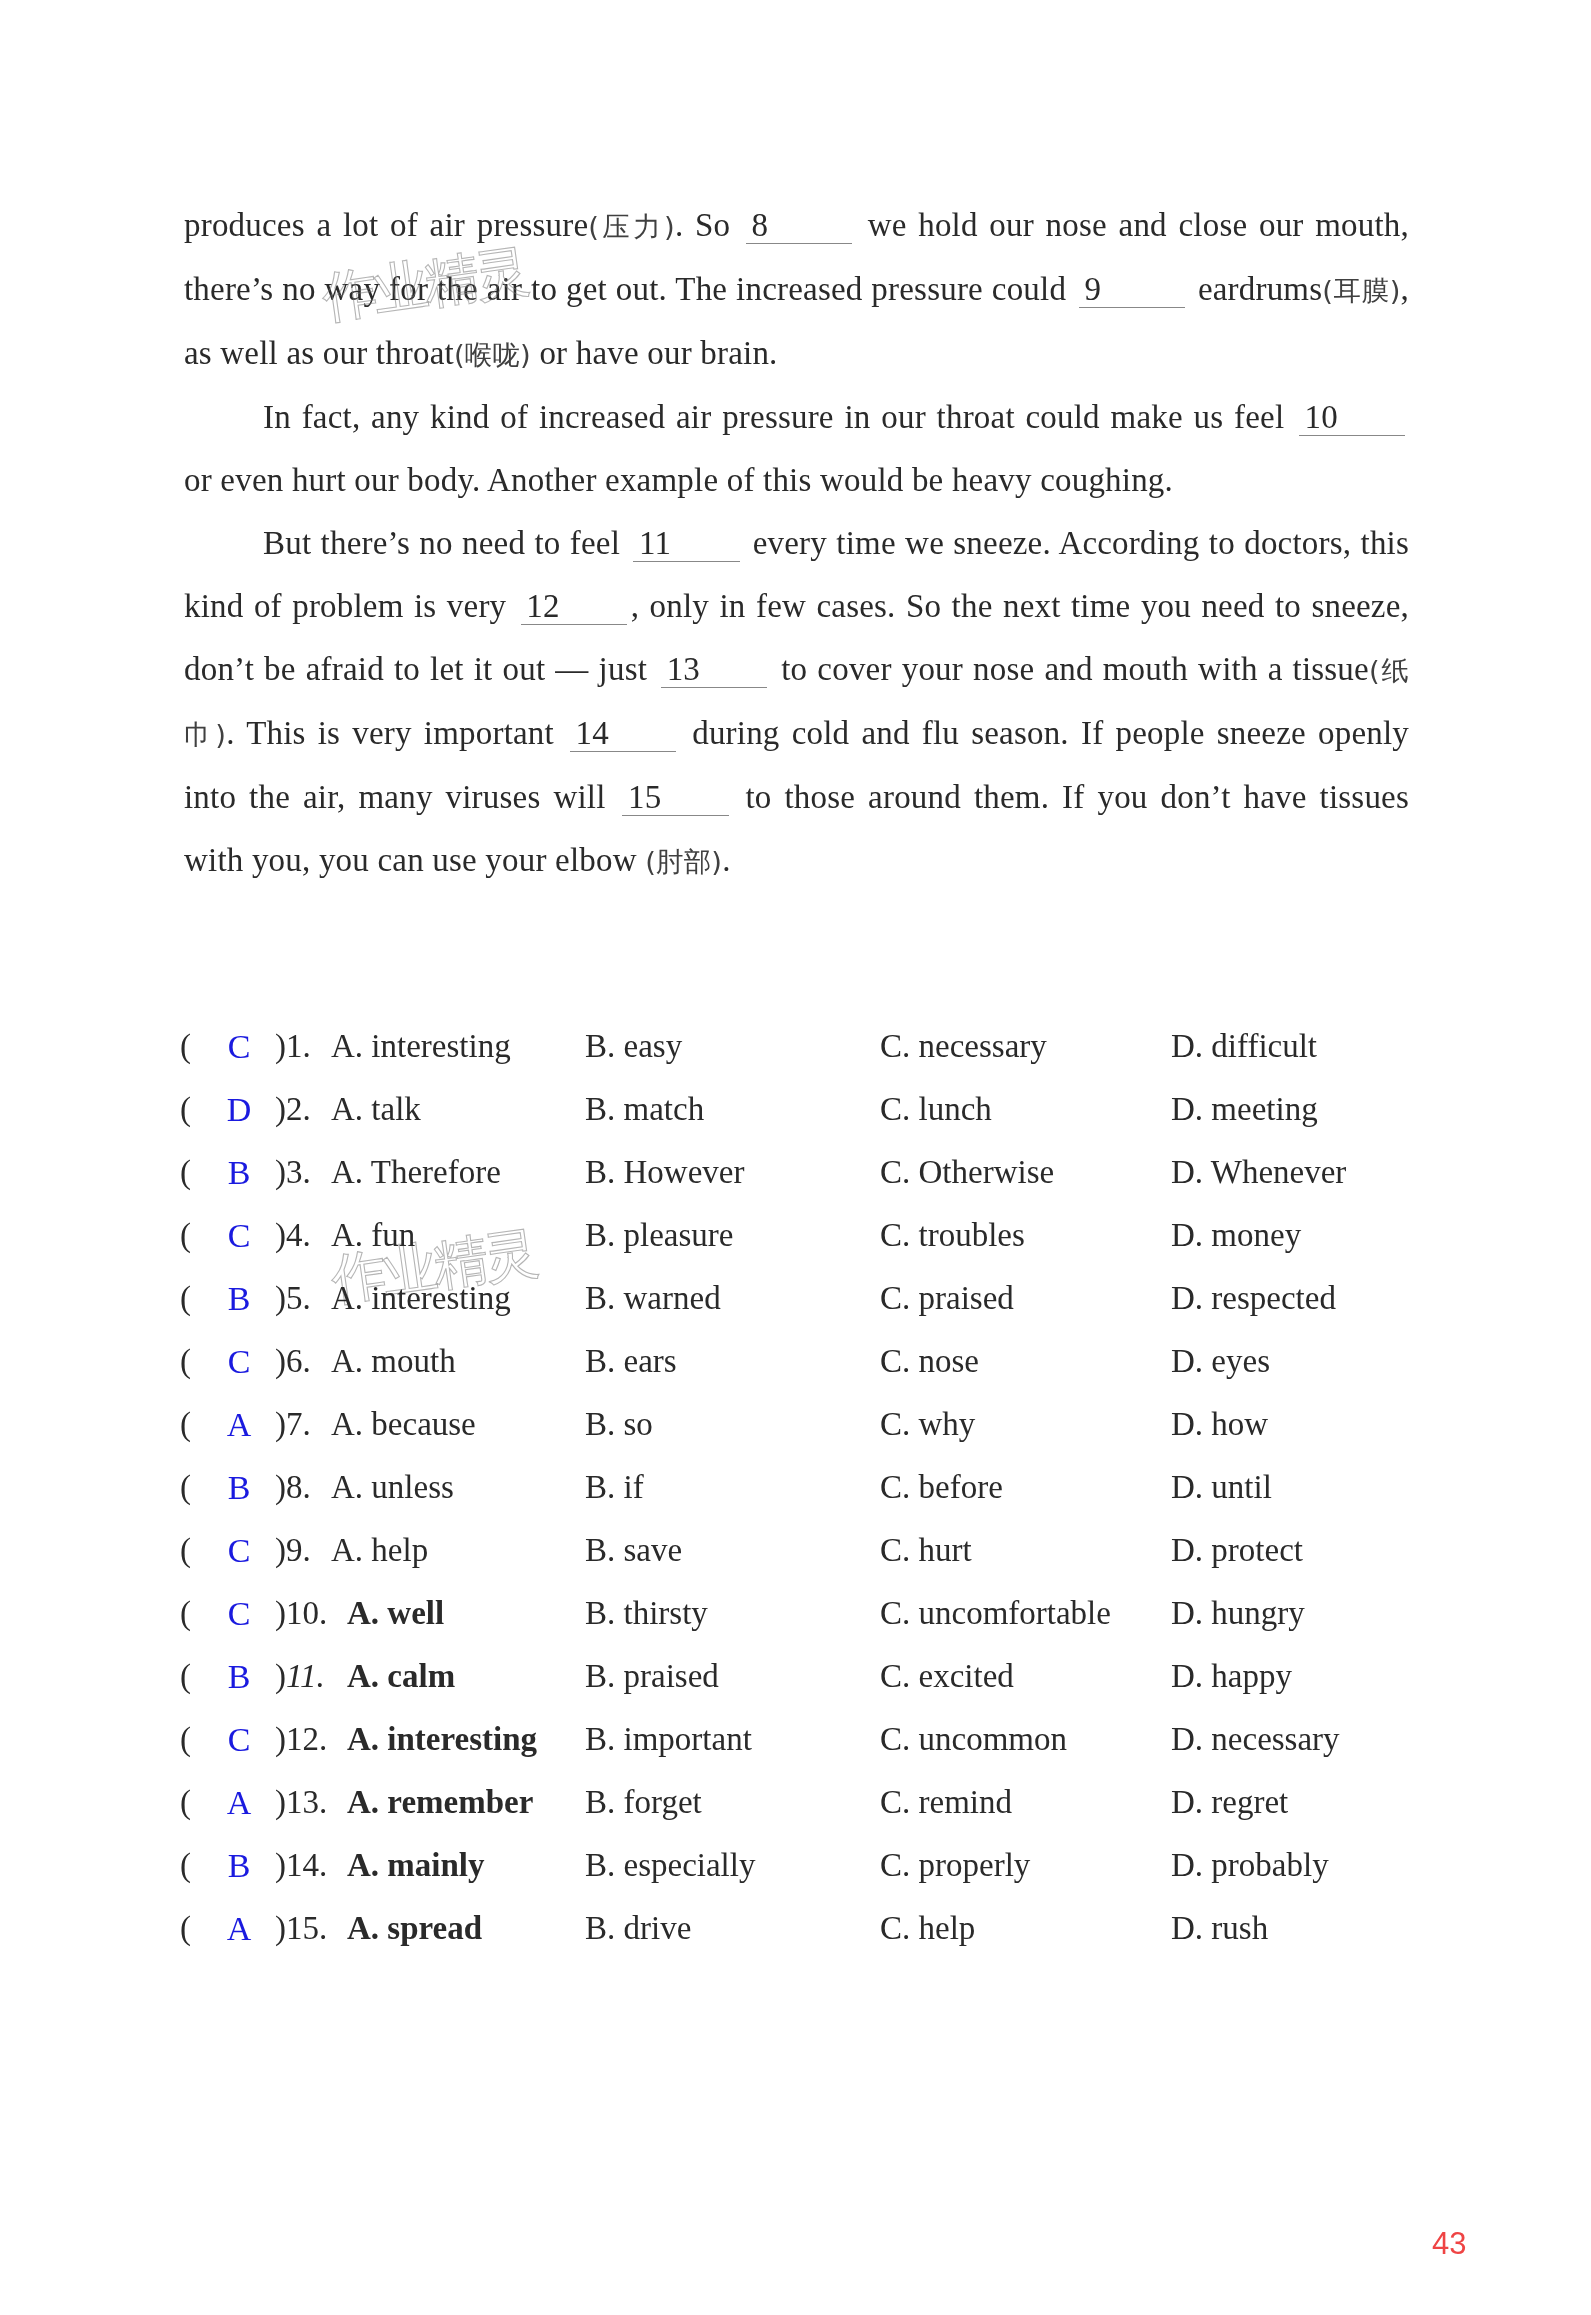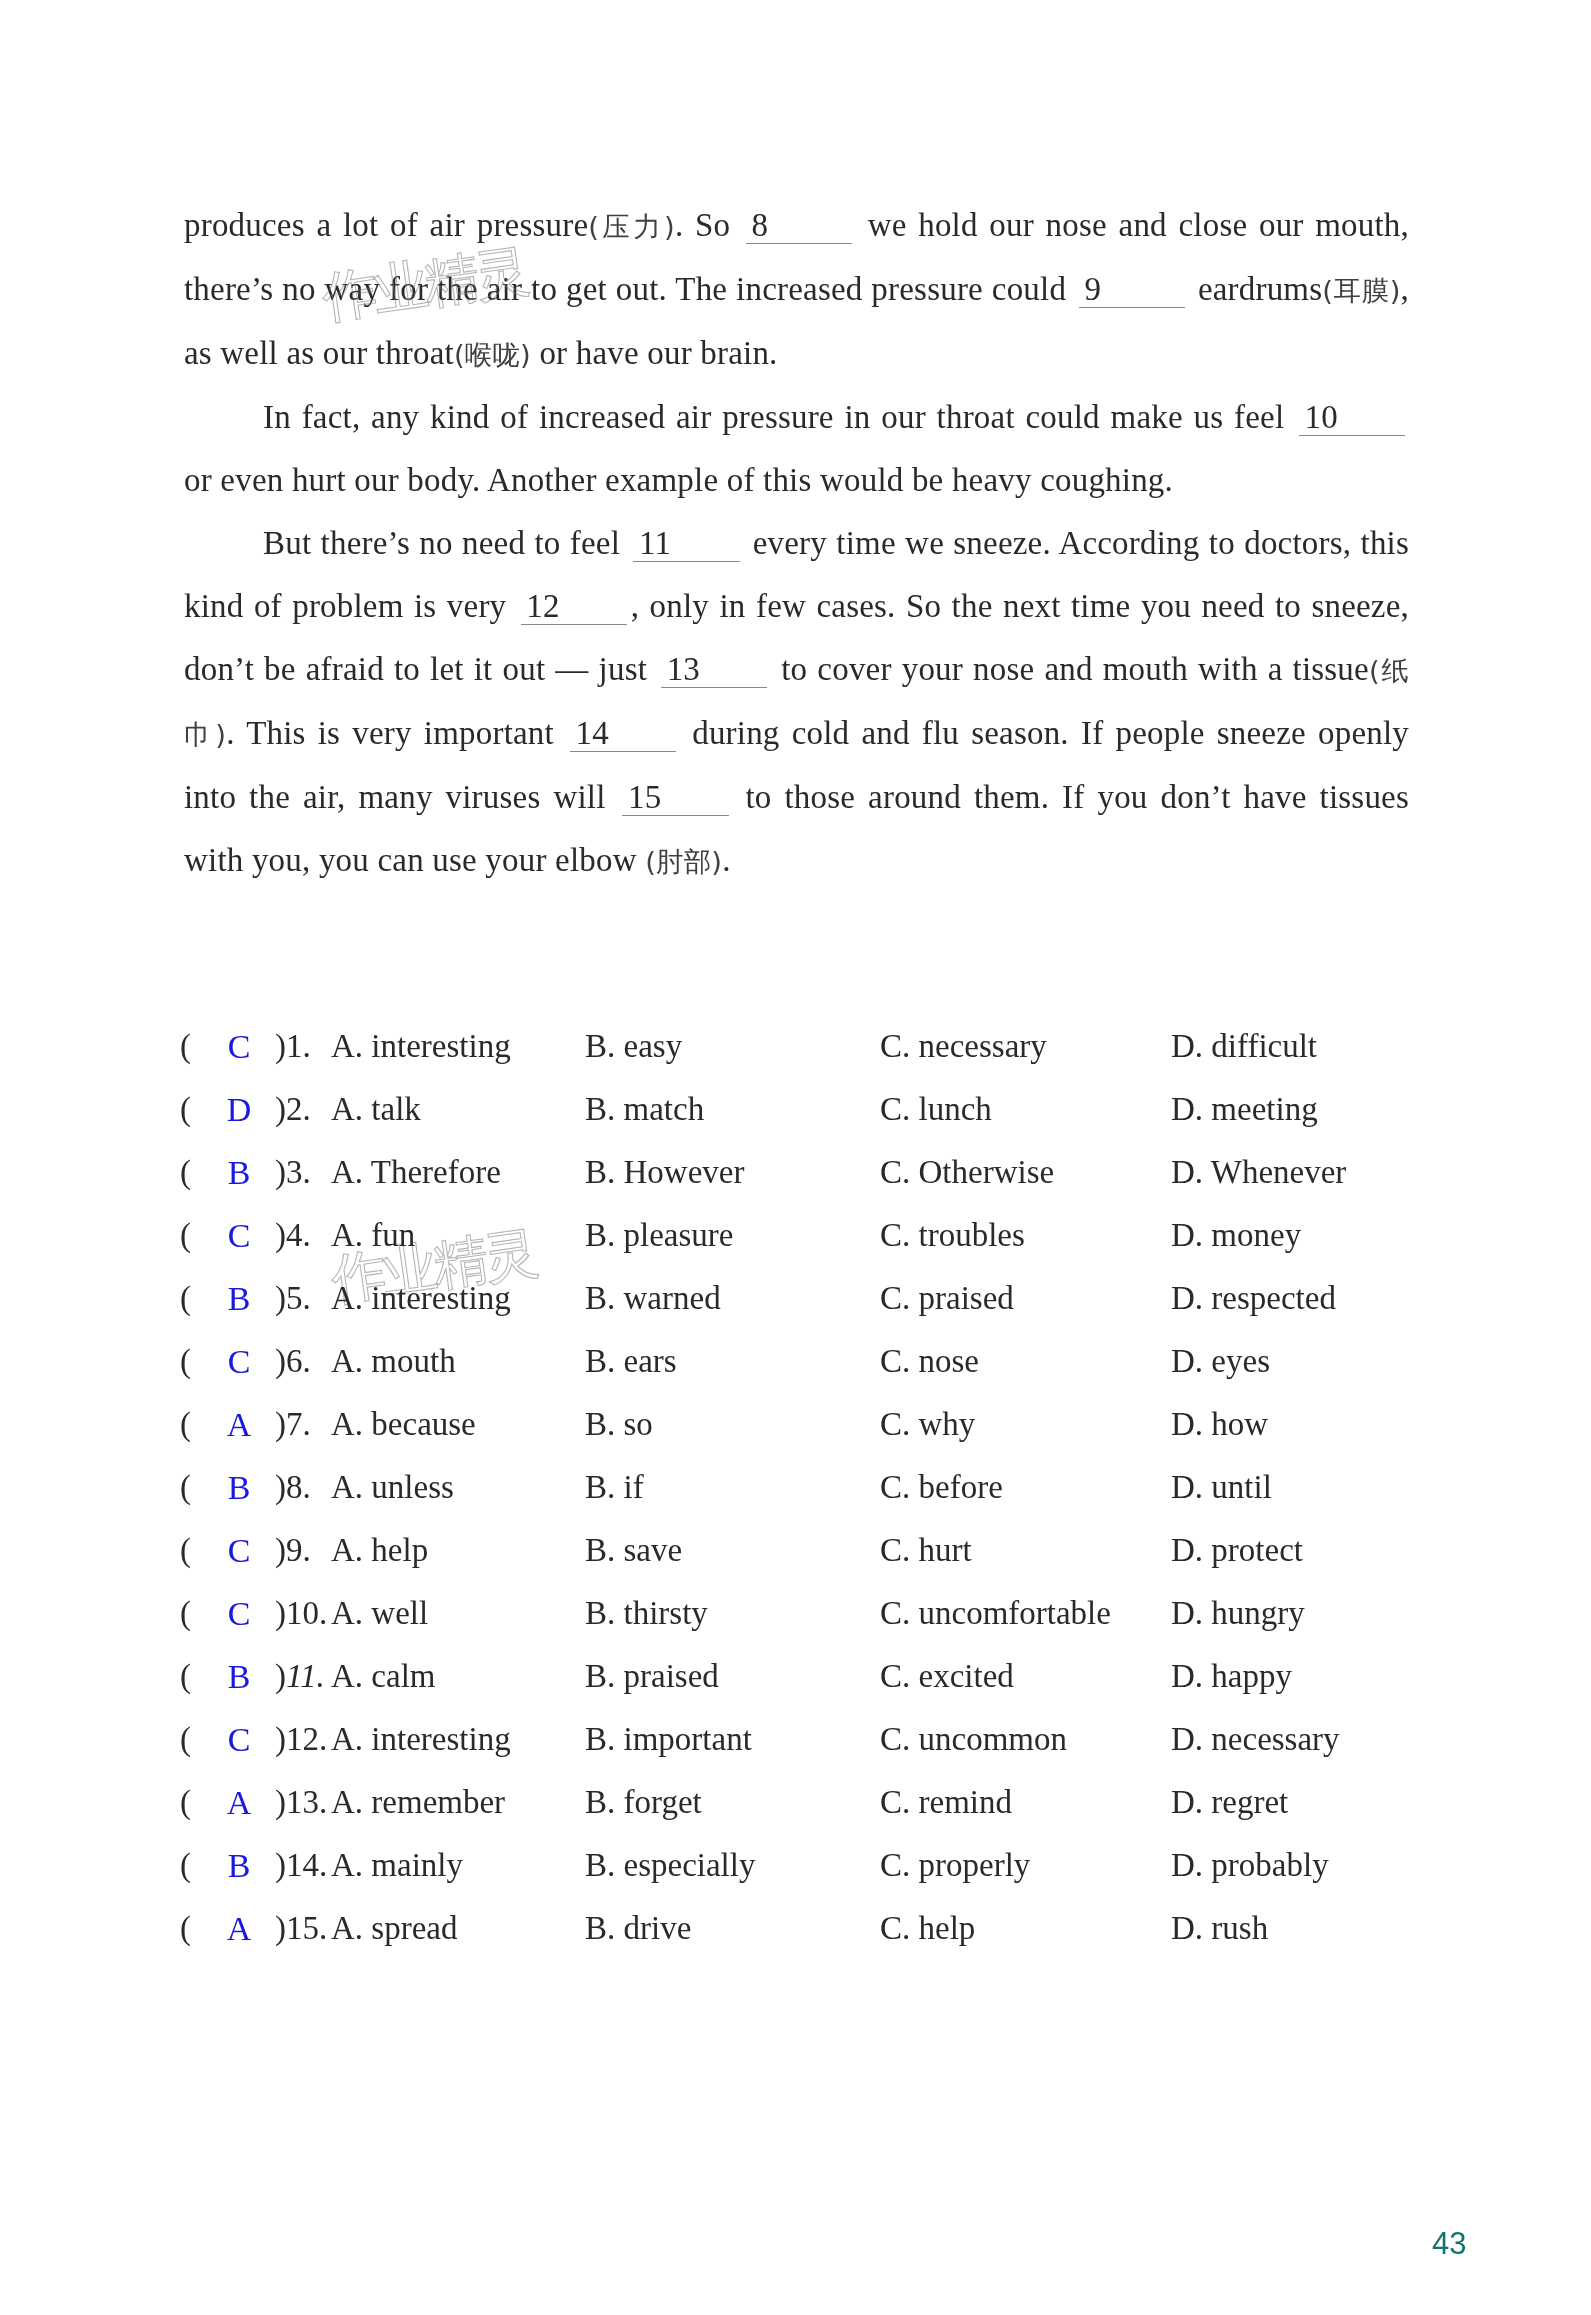--- a/index.html
+++ b/index.html
@@ -20,23 +20,23 @@
   .questions { position: absolute; left: 180px; top: 1015px; width: 1249px; }
   .q-row { position: relative; height: 63px; font-size: 33px; line-height: 63px; white-space: nowrap; }
   .q-row span { position: absolute; top: 0; }
   .paren-open { left: 0; }
   .answer { left: 40px; width: 38px; text-align: center; color: #1a1adf; font-size: 34px; }
   .paren-close { left: 95px; }
   .opt-a { left: 151px; }
   .opt-b { left: 405px; }
   .opt-c { left: 676px; margin-left: 24px; }
   .opt-d { left: 991px; }
-  .q-row.two-digit .opt-a { left: 151px; }
+  .q-row.two-digit .opt-a { left: 167px; font-weight: bold; }
   .page-number { position: absolute; left: 1432px; top: 2226px; font-family: "Liberation Sans", sans-serif;
-                 font-size: 31px; color: #0f766e; }
+                 font-size: 31px; color: #ef4444; }
 </style>
 </head>
 <body>
 
 <div class="page">
 
   <div class="passage">
     <p class="para">
       <span>produces a lot of air pressure</span><span class="cn">(压力)</span><span>. So</span>
       <span class="blank">8</span>

